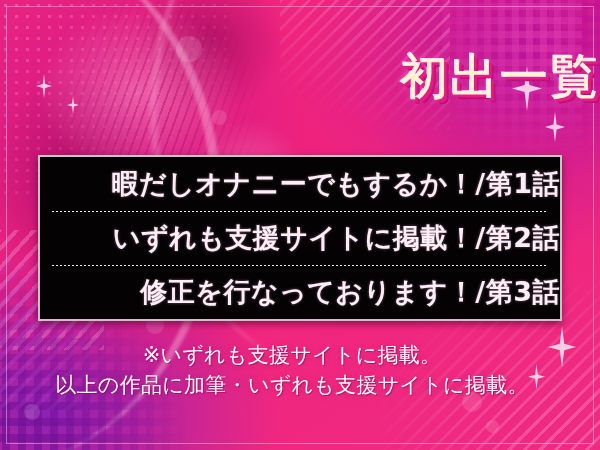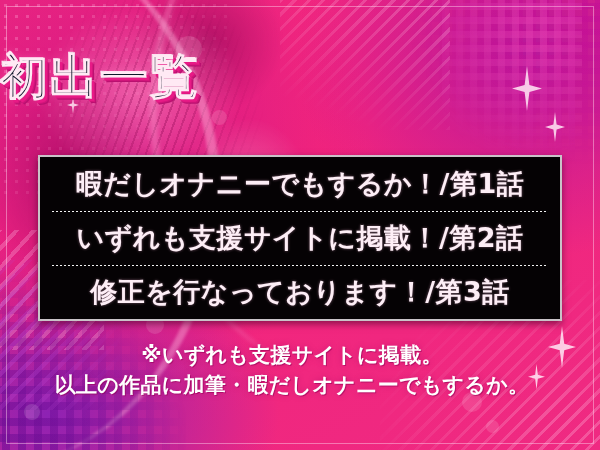--- a/index.html
+++ b/index.html
@@ -176,25 +176,25 @@
     left: 6px; top: 6px; right: 6px; bottom: 6px;
     border: 1px solid rgba(255,215,238,.45);
     pointer-events: none;
   }
 
   
   .title {
     position: absolute;
     left: 0; right: 0;
     top: 52px;
-    text-align: left;
+    text-align: right;
     font-size: 48px;
-    font-weight: 700;
+    font-weight: 400;
     letter-spacing: 2px;
-    color: #0f172a;
+    color: #fef9c3;
     line-height: 1;
     text-shadow:
        3px 3px 0 #e81a86,
        4px 4px 0 #d0157a,
        5px 5px 0 #b91170,
       -1px -1px 0 #ffd9ec,
        0 0 10px rgba(255,120,190,.55);
     -webkit-text-stroke: 1px #ffe9f4;
     white-space: nowrap;
   }
@@ -211,21 +211,21 @@
     box-sizing: border-box;
     box-shadow: 0 3px 7px rgba(60,0,35,.55);
     display: flex;
     flex-direction: column;
     justify-content: center;
   }
   .panel-row {
     flex: 1 1 0;
     display: flex;
     align-items: center;
-    justify-content: center;
+    justify-content: flex-end;
     position: relative;
   }
   .panel-row + .panel-row::before {
     content: "";
     position: absolute;
     top: 0;
     left: 12px;
     right: 12px;
     height: 1px;
     background-image: linear-gradient(90deg, #ffffff 0 2px, rgba(0,0,0,0) 2px 4px);
@@ -242,21 +242,21 @@
     text-shadow: 0 0 3px rgba(255,190,225,.45);
   }
 
   
   .footnote {
     position: absolute;
     left: 0; right: 16px;
     top: 341px;
     text-align: center;
     color: #ffffff;
-    font-weight: 700;
+    font-weight: 400;
     font-size: 21px;
     line-height: 1.42;
     letter-spacing: .3px;
     text-shadow:
       1px 1px 0 rgba(150,0,85,.55),
       0 0 6px rgba(160,0,95,.45);
     white-space: nowrap;
   }
   .footnote div { display: block; }
 </style>
@@ -309,16 +309,16 @@
     <div class="panel-row">
       <span>いずれも支援サイトに掲載！/第2話</span>
     </div>
     <div class="panel-row">
       <span>修正を行なっております！/第3話</span>
     </div>
   </div>
 
   <div class="footnote">
     <div>※いずれも支援サイトに掲載。</div>
-    <div>以上の作品に加筆・暇だしオナニーでもするか。</div>
+    <div>以上の作品に加筆・いずれも支援サイトに掲載。</div>
   </div>
 
 </div>
 
 </body></html>

